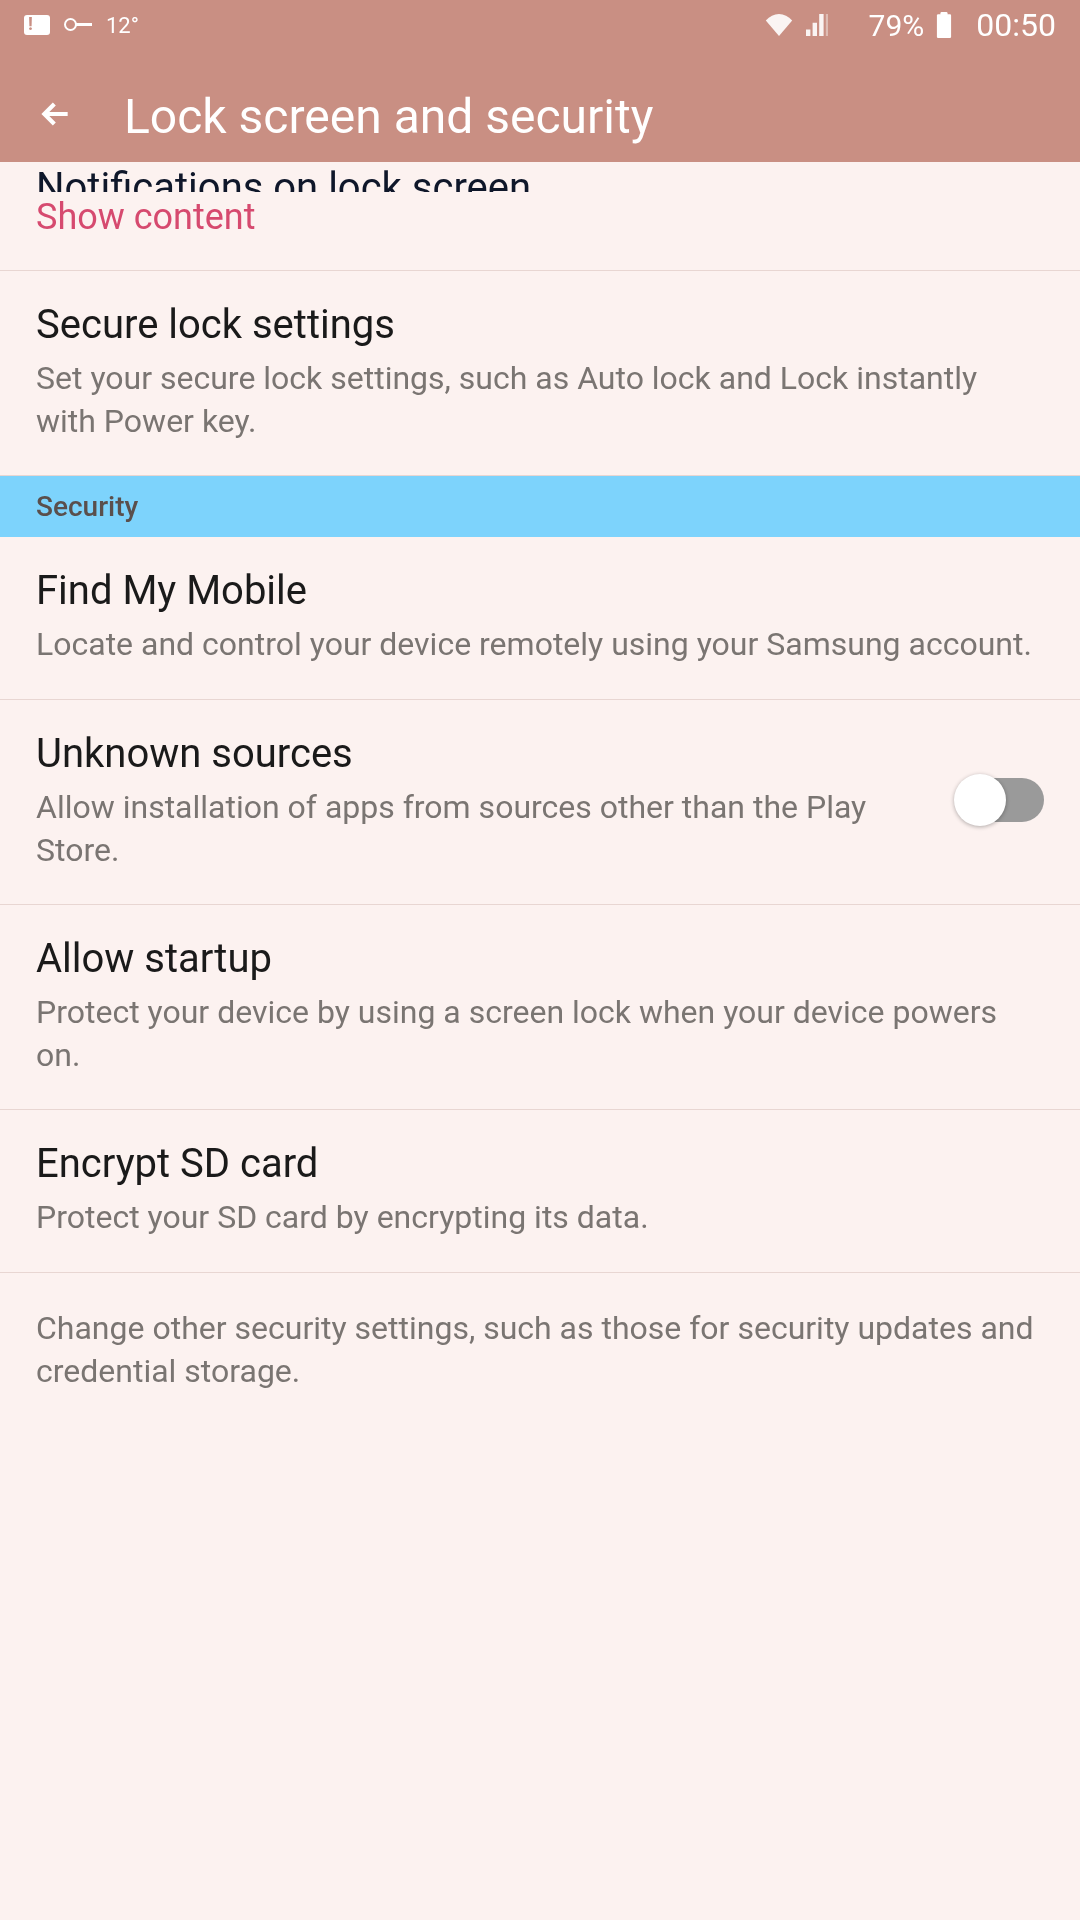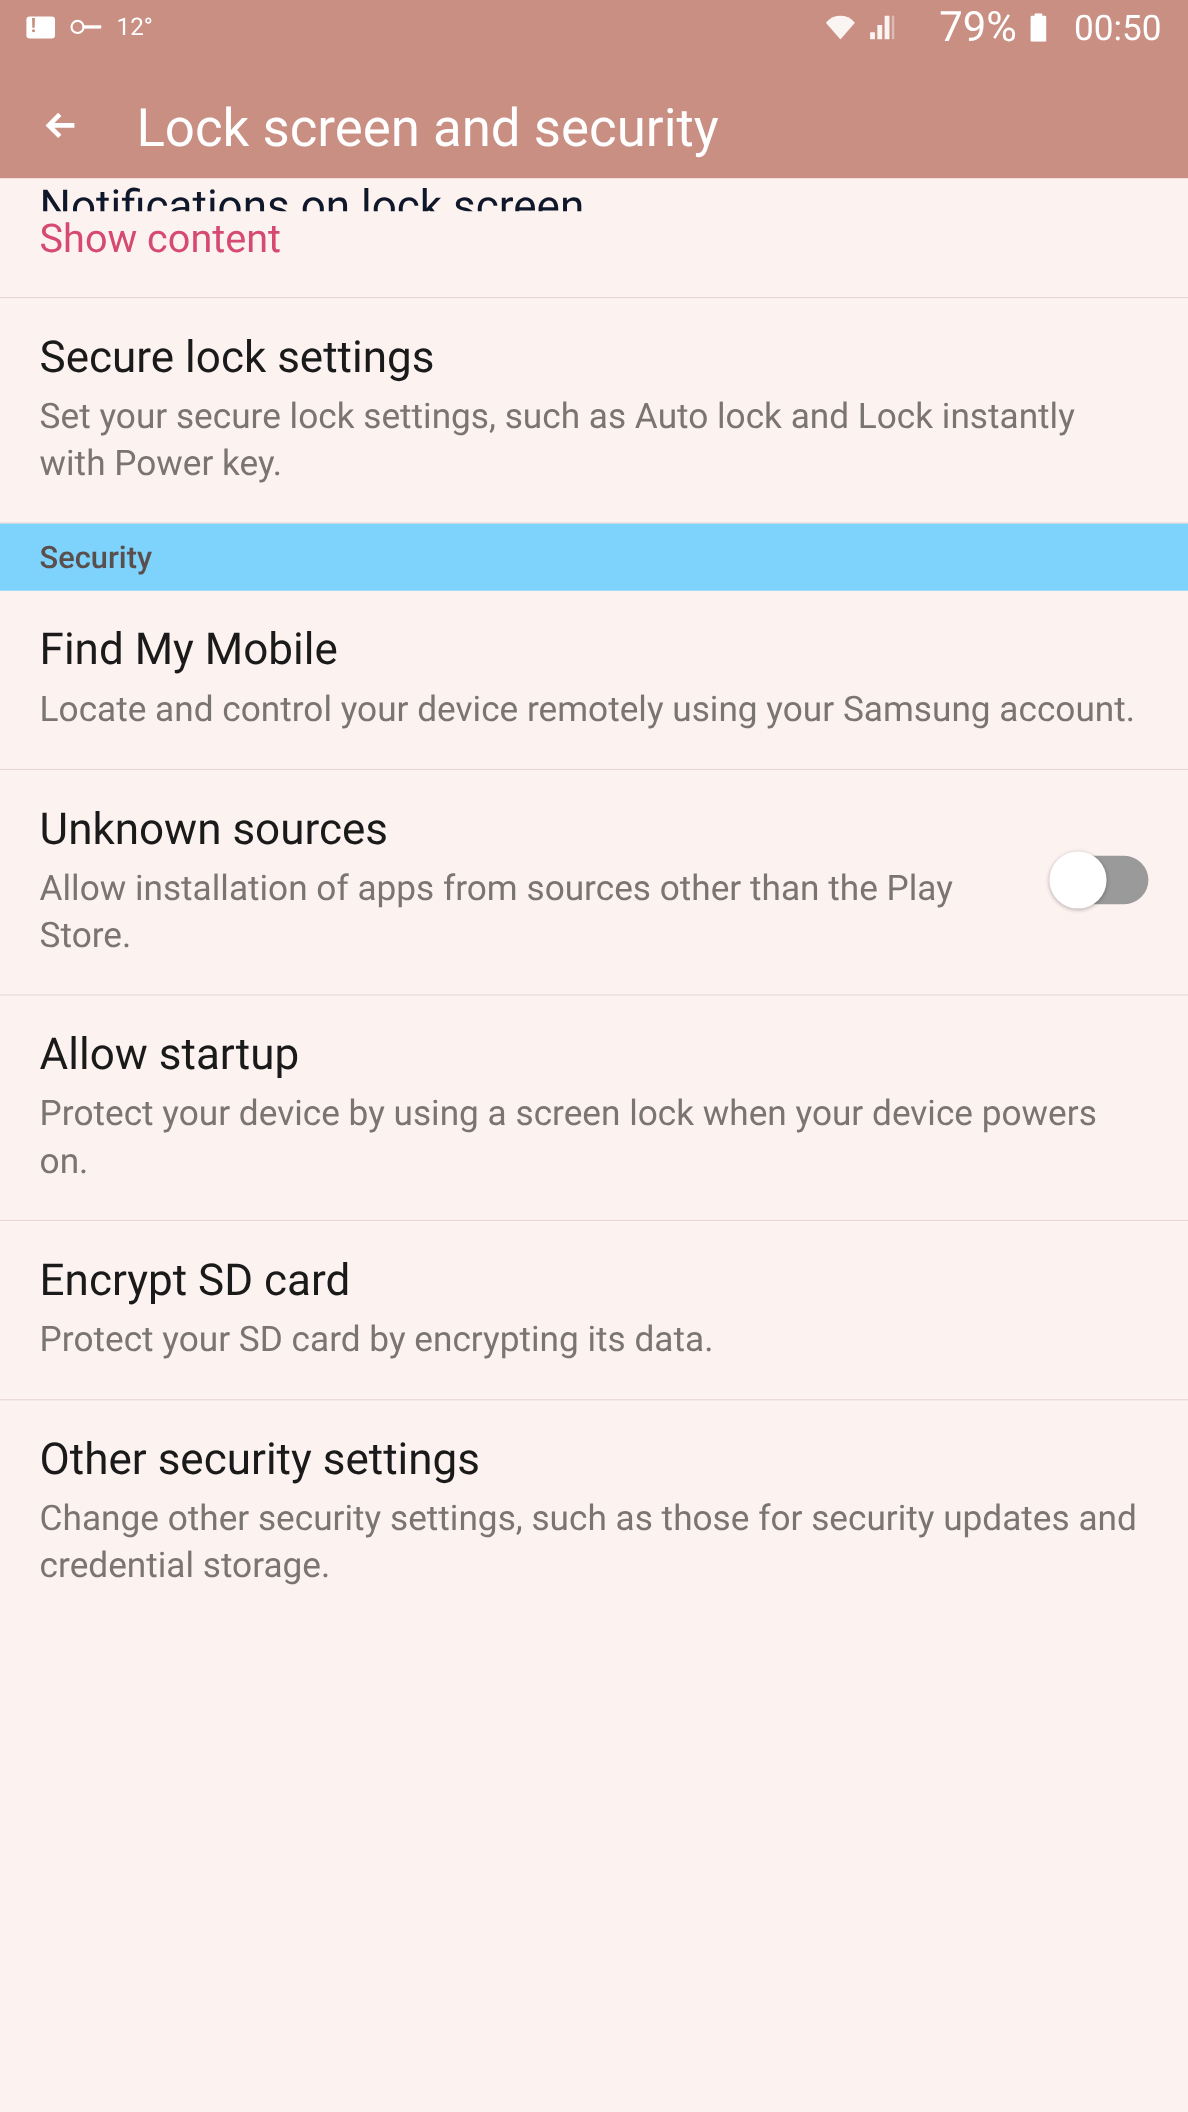--- a/index.html
+++ b/index.html
@@ -201,21 +201,21 @@
       <svg width="28" height="22" viewBox="0 0 24 20">
           <path d="M12 20L0 6C3.5 2 7.5 0 12 0s8.5 2 12 6L12 20z" fill="#fff" opacity="0.9"></path>
         </svg>
     </span>
     <span class="status-icon signal-icon">
       <svg width="24" height="22" viewBox="0 0 20 20">
           <path d="M0 20h4v-6H0v6zm6 0h4V8H6v12zm6 0h4V0h-4v20z" fill="#fff" opacity="0.9"></path>
           <path d="M18 20h2V0h-2" fill="#fff" opacity="0.4"></path>
         </svg>
     </span>
-    <span style="font-size:38px;margin-left:28px;">79%</span>
+    <span style="font-size:30px;margin-left:28px;">79%</span>
     <span class="status-icon battery-icon">
       <svg width="16" height="26" viewBox="0 0 12 22">
           <rect x="0" y="2" width="12" height="20" rx="1" fill="#fff"></rect>
           <rect x="3" y="0" width="6" height="3" rx="1" fill="#fff"></rect>
         </svg>
     </span>
     <span style="font-size:32px;margin-left:12px;">00:50</span>
   </div>
 </div>
 
@@ -261,17 +261,16 @@
     <div class="item-title">Allow startup</div>
     <div class="item-desc">Protect your device by using a screen lock when your device powers on.</div>
   </div>
 
   <div class="list-item">
     <div class="item-title">Encrypt SD card</div>
     <div class="item-desc">Protect your SD card by encrypting its data.</div>
   </div>
 
   <div class="list-item last-item">
-    <div class="item-title">Other security settings</div>
     <div class="item-desc">Change other security settings, such as those for security updates and credential storage.</div>
   </div>
 
 </div>
 
 </body></html>

